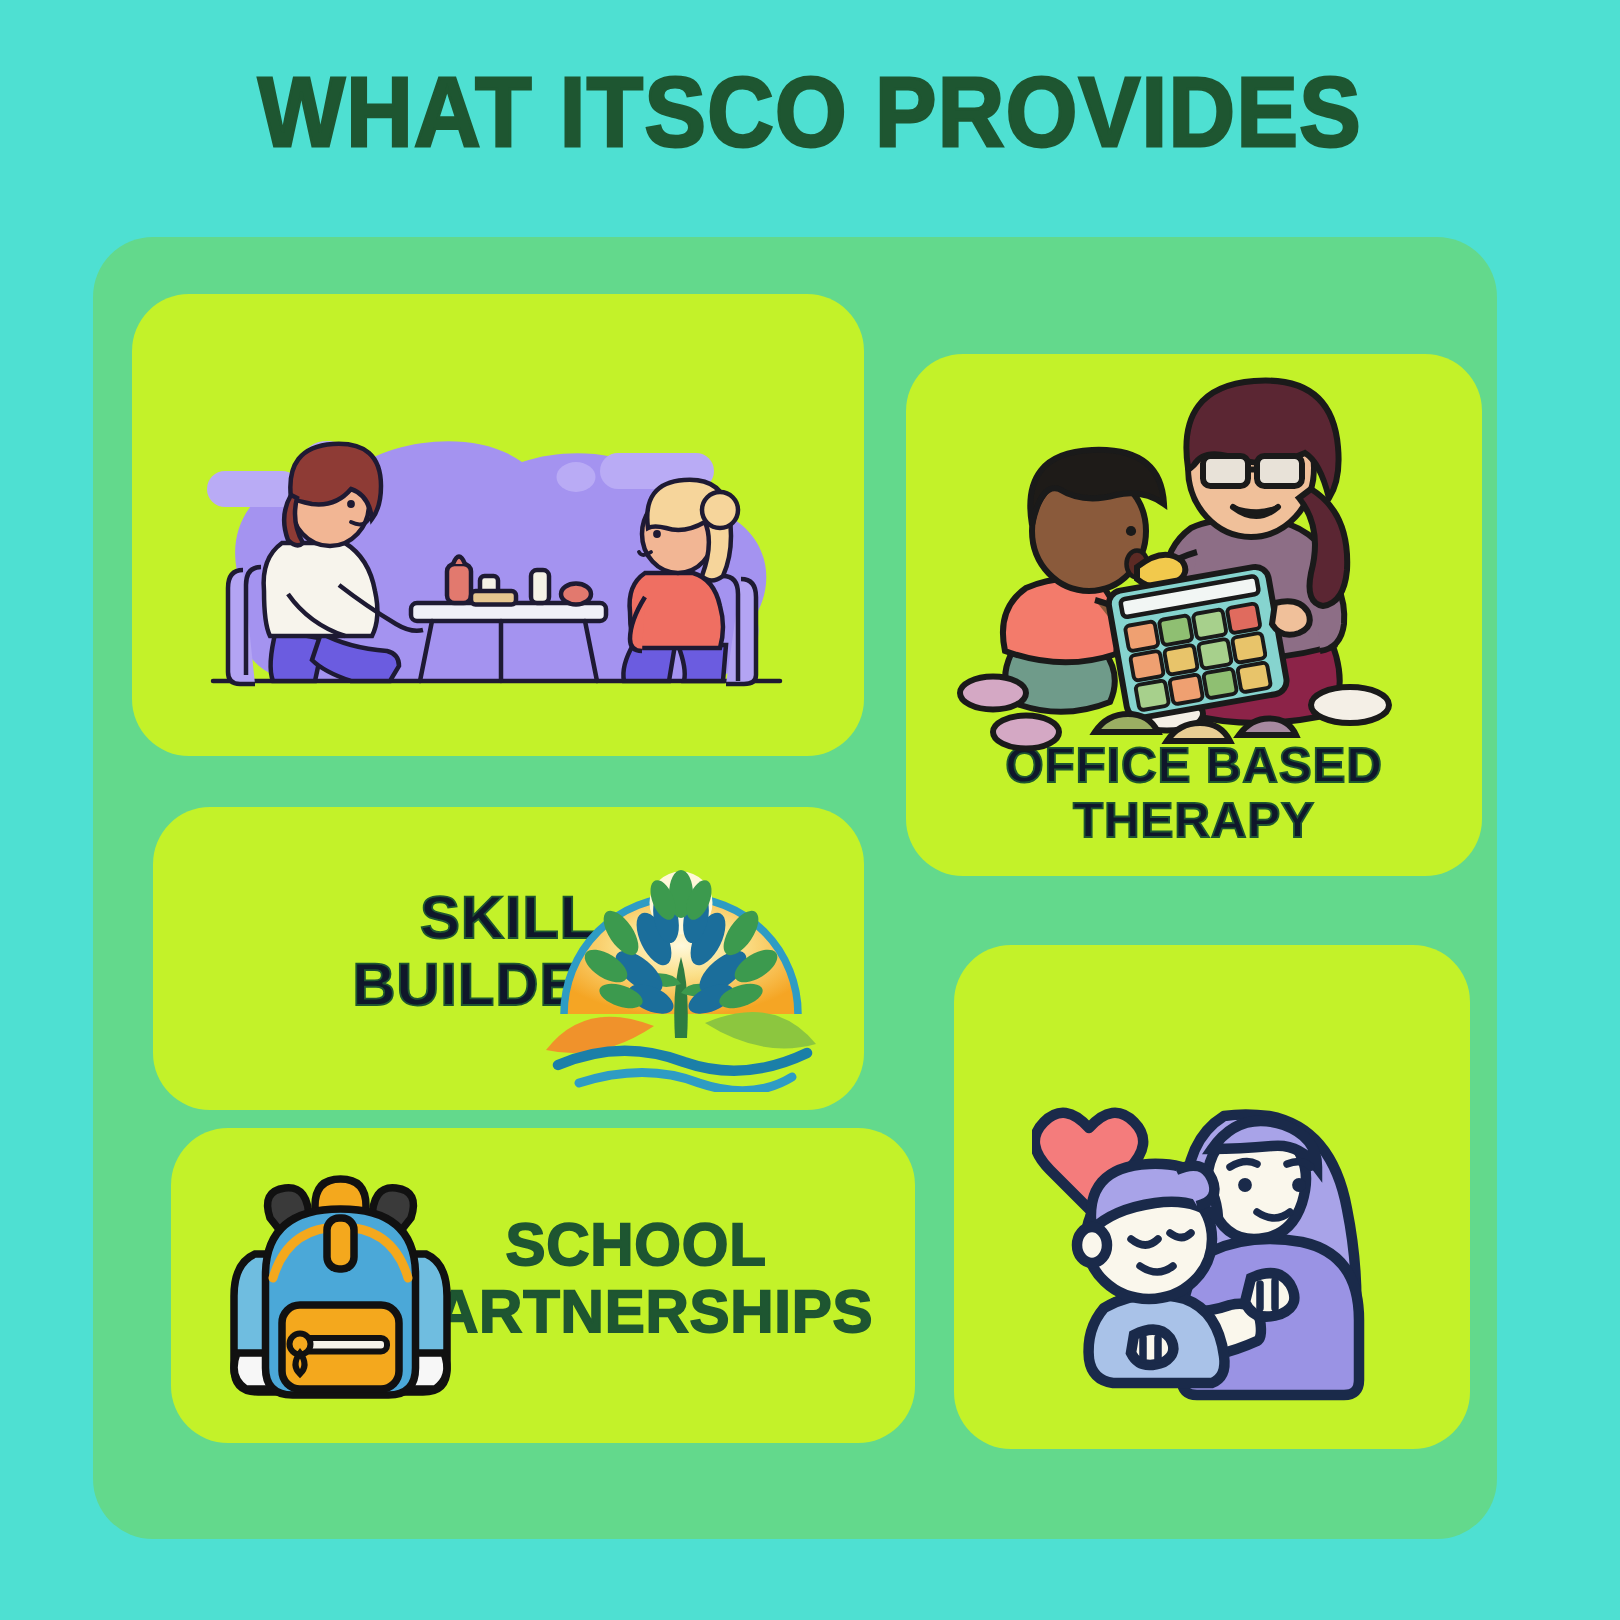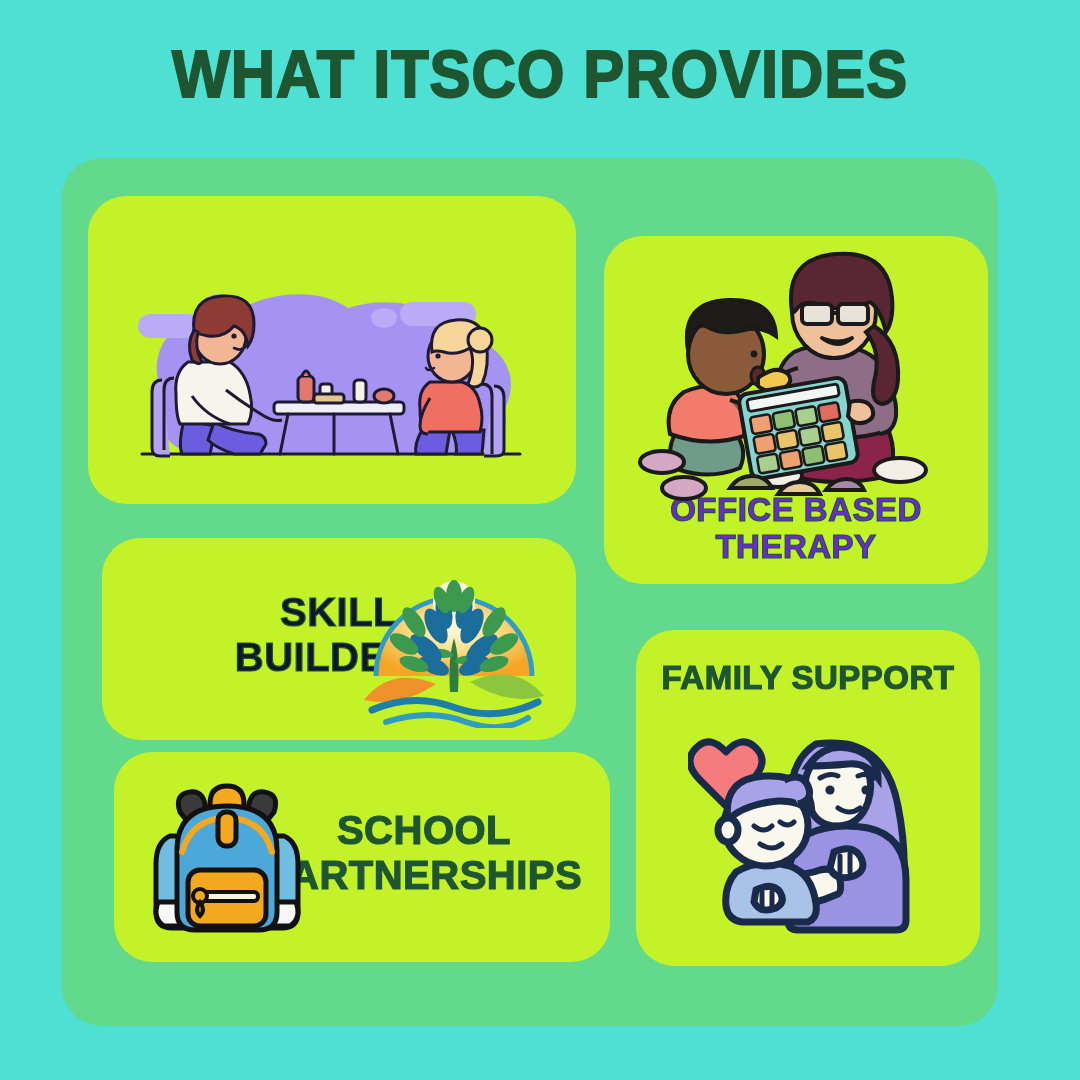--- a/index.html
+++ b/index.html
@@ -142,21 +142,21 @@
 
         <path d="M310 78 q-4 -30 24 -32 q26 -2 30 22 q4 24 -4 42 q-8 6 -14 0 q8 -22 2 -36 q-14 8 -26 4 q-8 -2 -12 0 z" fill="#F6D59B" stroke="#1E1A33" stroke-width="3"></path>
         <circle cx="358" cy="66" r="12" fill="#F6D59B" stroke="#1E1A33" stroke-width="3"></circle>
         <circle cx="316" cy="82" r="2.6" fill="#1E1A33"></circle>
         <path d="M312 94 q-6 4 -8 0" fill="none" stroke="#1E1A33" stroke-width="2.6" stroke-linecap="round"></path>
       </svg>
     </div>
   </div>
 
   <div class="card" id="card-therapy" style="background: rgb(195, 242, 41);">
-    <div class="card-label" style="color: #6d28d9; margin-top: 33px; -webkit-text-stroke: 1.2px rgb(30, 86, 49);">OFFICE BASED THERAPY</div>
+    <div class="card-label" style="color: #0f172a; margin-top: 33px; -webkit-text-stroke: 1.2px rgb(30, 86, 49);">OFFICE BASED THERAPY</div>
     <div class="art">
       <svg viewBox="0 0 356 262" xmlns="http://www.w3.org/2000/svg">
 
         <path d="M168 168 q-14 38 6 58 q44 12 96 0 q12 -24 -4 -56 q-14 -16 -46 -18 q-36 2 -52 16 z" fill="#8C2348" stroke="#1A1A1A" stroke-width="4"></path>
 
         <ellipse cx="160" cy="226" rx="24" ry="11" fill="#F4EFE6" stroke="#1A1A1A" stroke-width="4"></ellipse>
         <ellipse cx="282" cy="220" rx="26" ry="12" fill="#F4EFE6" stroke="#1A1A1A" stroke-width="4"></ellipse>
 
         <path d="M176 102 q-22 16 -16 48 q4 26 10 32 q52 14 102 -2 q8 -28 -2 -54 q-12 -26 -44 -30 q-34 -2 -50 6 z" fill="#8D6E86" stroke="#1A1A1A" stroke-width="4"></path>
 
@@ -311,21 +311,20 @@
         <rect x="52" y="104" width="78" height="56" rx="12" fill="#F4A81D" stroke="#111111" stroke-width="5"></rect>
 
         <rect x="62" y="126" width="60" height="9" rx="4" fill="#F5F2E8" stroke="#111111" stroke-width="4"></rect>
         <circle cx="64" cy="130" r="7" fill="#F4A81D" stroke="#111111" stroke-width="4"></circle>
         <path d="M64 136 q-6 8 0 14 q6 -6 0 -14 z" fill="#F4A81D" stroke="#111111" stroke-width="4"></path>
       </svg>
     </div>
   </div>
 
   <div class="card" id="card-family" style="background: rgb(195, 242, 41);">
-    <div class="card-label" style="color: rgb(30, 86, 49); -webkit-text-stroke: 1.2px rgb(30, 86, 49);">FAMILY SUPPORT</div>
     <div class="art">
       <svg viewBox="0 0 244 244" xmlns="http://www.w3.org/2000/svg">
 
         <path d="M38 44 q-16 -18 -30 -4 q-14 14 4 32 l26 26 l26 -26 q18 -18 4 -32 q-14 -14 -30 4 z" fill="#F47C7C" stroke="#1A2A4A" stroke-width="7" stroke-linejoin="round"></path>
 
         <path d="M128 36 q-26 16 -26 58 q0 56 6 90 q2 16 20 18 q56 8 86 -6 q6 -48 -4 -98 q-10 -54 -52 -62 q-16 -2 -30 0 z" fill="#A8A3E8" stroke="#1A2A4A" stroke-width="7"></path>
 
         <path d="M120 126 q-20 16 -20 50 v36 q0 10 10 10 h98 q10 0 10 -10 v-40 q0 -44 -38 -52 q-34 -6 -60 6 z" fill="#9A93E4" stroke="#1A2A4A" stroke-width="7"></path>
 
         <path d="M124 56 q-12 18 -4 40 q8 22 28 22 q24 0 32 -24 q8 -26 -8 -42 q-24 -14 -48 4 z" fill="#FAF7EC" stroke="#1A2A4A" stroke-width="7"></path>

